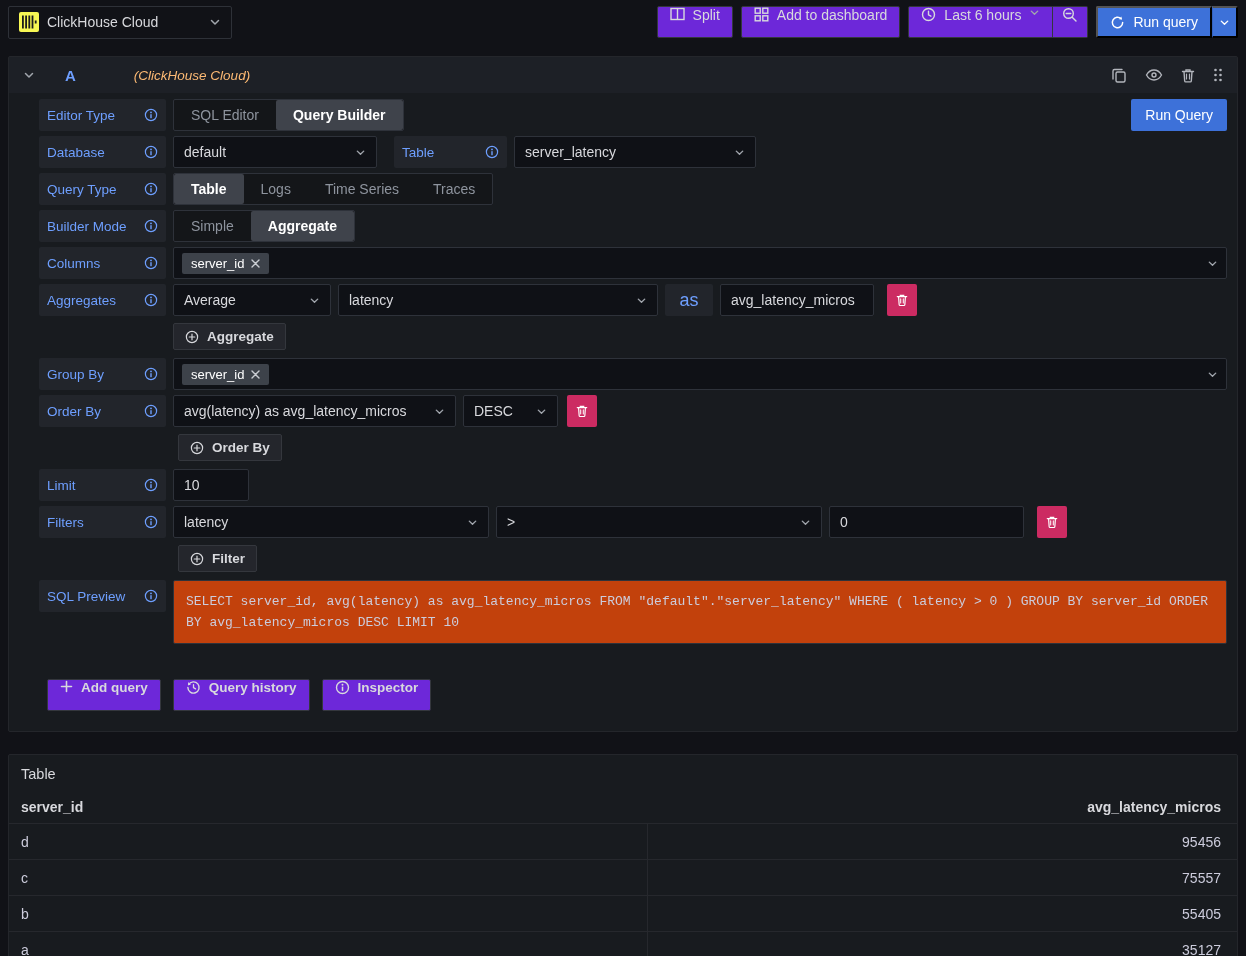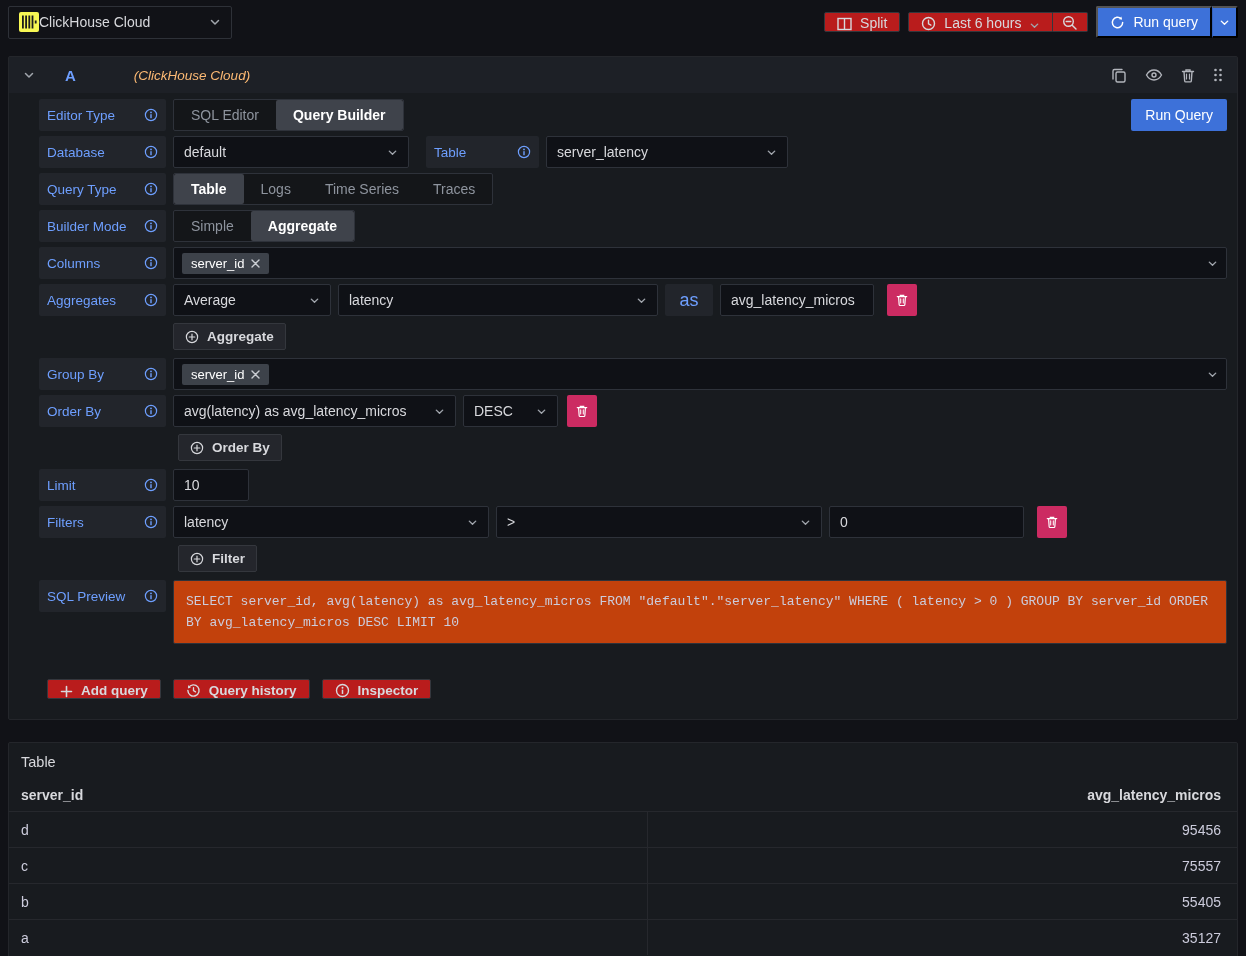--- a/index.html
+++ b/index.html
@@ -1,25 +1,25 @@
 <!DOCTYPE html>
 <html><head>
 <meta charset="utf-8">
 <style>
   * { margin:0; padding:0; box-sizing:border-box; }
   html,body { width:1246px; height:956px; background:#111217; font-family:"Liberation Sans", sans-serif; color:#ccccdc; overflow:hidden; }
 
   
   .topbar { display:flex; align-items:center; justify-content:space-between; padding:6px 8px; height:44px; }
-  .ds-picker { display:flex; align-items:center; width:224px; height:33px; border:1px solid #2e3138; border-radius:2px; padding:0 10px; background:#111217; cursor:pointer; }
+  .ds-picker { display:flex; align-items:center; gap:8px; width:224px; height:33px; border:1px solid #2e3138; border-radius:2px; padding:0 10px; background:#111217; cursor:pointer; }
   .ds-picker .label { font-size:14px; color:#d8d9dd; flex:1; }
   .ch-logo { width:20px; height:20px; background:#f7f754; border-radius:2px; position:relative; flex:0 0 auto; }
   .ch-logo svg { position:absolute; inset:0; }
   .topbar-right { display:flex; align-items:center; gap:8px; }
-  .tb-btn { display:flex; align-items:flex-end; gap:8px; height:20px; padding:0 12px; background:#b91c1c; border:1px solid #34373d; border-radius:2px; font-size:14px; font-weight:500; color:#d8d9dd; cursor:pointer; white-space:nowrap; }
+  .tb-btn { display:flex; align-items:flex-start; gap:8px; height:32px; padding:0 12px; background:#6d28d9; border:1px solid #34373d; border-radius:2px; font-size:14px; font-weight:500; color:#d8d9dd; cursor:pointer; white-space:nowrap; }
   .tb-group { display:flex; }
   .tb-group .tb-btn:first-child { border-top-right-radius:0; border-bottom-right-radius:0; }
   .tb-group .tb-btn:last-child { border-top-left-radius:0; border-bottom-left-radius:0; border-left:none; padding:0 9px; }
   .run-split { display:flex; }
   .run-split .main { display:flex; align-items:center; gap:8px; height:32px; padding:0 12px; background:#3d71d9; border-radius:2px 0 0 2px; font-size:14px; font-weight:500; color:#fff; cursor:pointer; }
   .run-split .caret { display:flex; align-items:center; justify-content:center; width:26px; height:32px; background:#3d71d9; border-left:1px solid #3463c1; border-radius:0 2px 2px 0; color:#fff; cursor:pointer; }
   .icon { display:inline-flex; align-items:center; justify-content:center; color:inherit; }
   .muted-icon { color:#a1a6ad; }
 
   
@@ -98,20 +98,33 @@
   <div class="topbar-right">
     <button class="tb-btn">
       <span class="icon">
           <svg width="15" height="14" viewBox="0 0 15 14">
             <rect x="1" y="1.5" width="13" height="11" fill="none" stroke="currentColor" stroke-width="1.4"></rect>
             <line x1="7.5" y1="1.5" x2="7.5" y2="12.5" stroke="currentColor" stroke-width="1.4"></line>
           </svg>
         </span>
       <span>Split</span>
     </button>
+    <button class="tb-btn">
+      <span class="icon">
+          <svg width="15" height="15" viewBox="0 0 15 15">
+            <g fill="none" stroke="currentColor" stroke-width="1.4">
+              <rect x="1.2" y="1.2" width="5" height="5"></rect>
+              <rect x="8.8" y="1.2" width="5" height="5"></rect>
+              <rect x="1.2" y="8.8" width="5" height="5"></rect>
+              <rect x="8.8" y="8.8" width="5" height="5"></rect>
+            </g>
+          </svg>
+        </span>
+      <span>Add to dashboard</span>
+    </button>
     <div class="tb-group">
       <button class="tb-btn">
         <span class="icon">
             <svg width="15" height="15" viewBox="0 0 15 15">
               <circle cx="7.5" cy="7.5" r="6" fill="none" stroke="currentColor" stroke-width="1.4"></circle>
               <path d="M7.5 4.2v3.6l2.4 1.4" fill="none" stroke="currentColor" stroke-width="1.4" stroke-linecap="round"></path>
             </svg>
           </span>
         <span>Last 6 hours</span>
         <span class="icon muted-icon">
@@ -220,21 +233,21 @@
       <div class="flabel">
         <span>Database</span>
         <span class="icon">
             <svg width="14" height="14" viewBox="0 0 14 14">
               <circle cx="7" cy="7" r="5.6" fill="none" stroke="currentColor" stroke-width="1.2"></circle>
               <circle cx="7" cy="4.4" r="0.9" fill="currentColor"></circle>
               <rect x="6.3" y="6.2" width="1.4" height="4" fill="currentColor"></rect>
             </svg>
           </span>
       </div>
-      <div class="select" style="width:236px">
+      <div class="select" style="width:204px">
         <span class="sel-val">default</span>
         <span class="icon muted-icon">
             <svg width="11" height="11" viewBox="0 0 12 12">
               <path d="M2.5 4.5 6 8 9.5 4.5" fill="none" stroke="currentColor" stroke-width="1.5" stroke-linecap="round" stroke-linejoin="round"></path>
             </svg>
           </span>
       </div>
       <div class="flabel" style="width:113px; min-width:113px; margin-left:10px;">
         <span>Table</span>
         <span class="icon">

